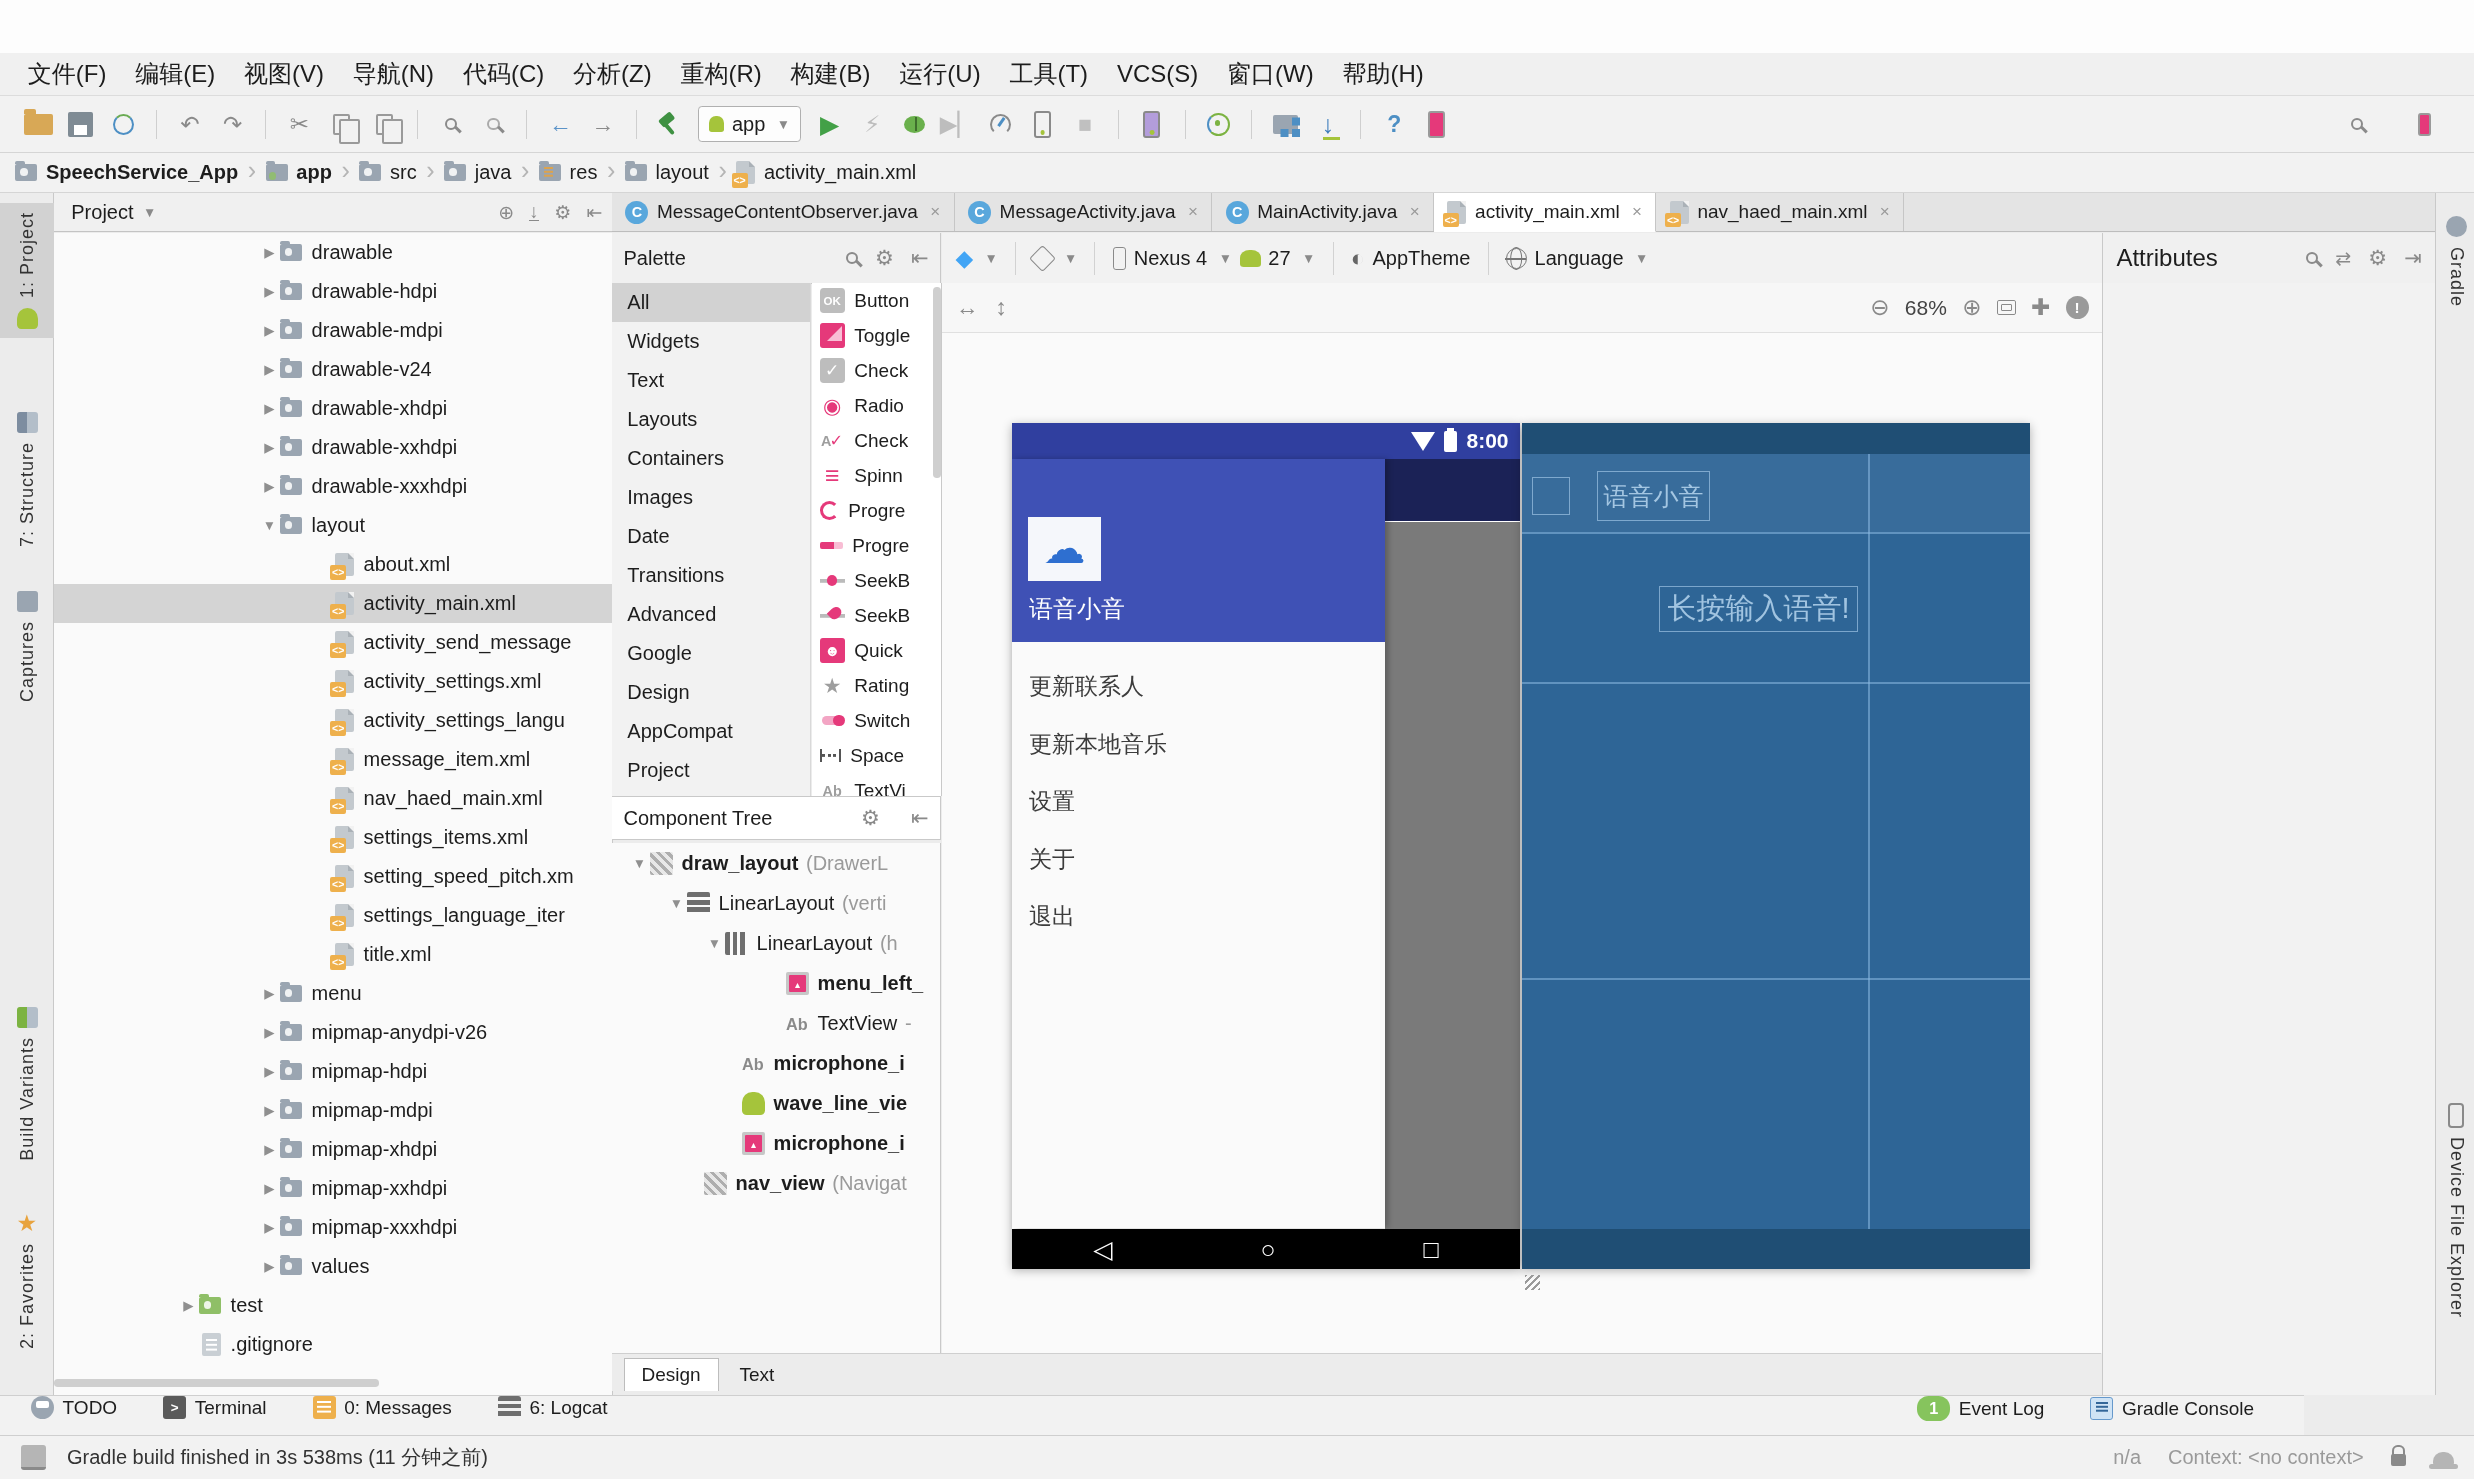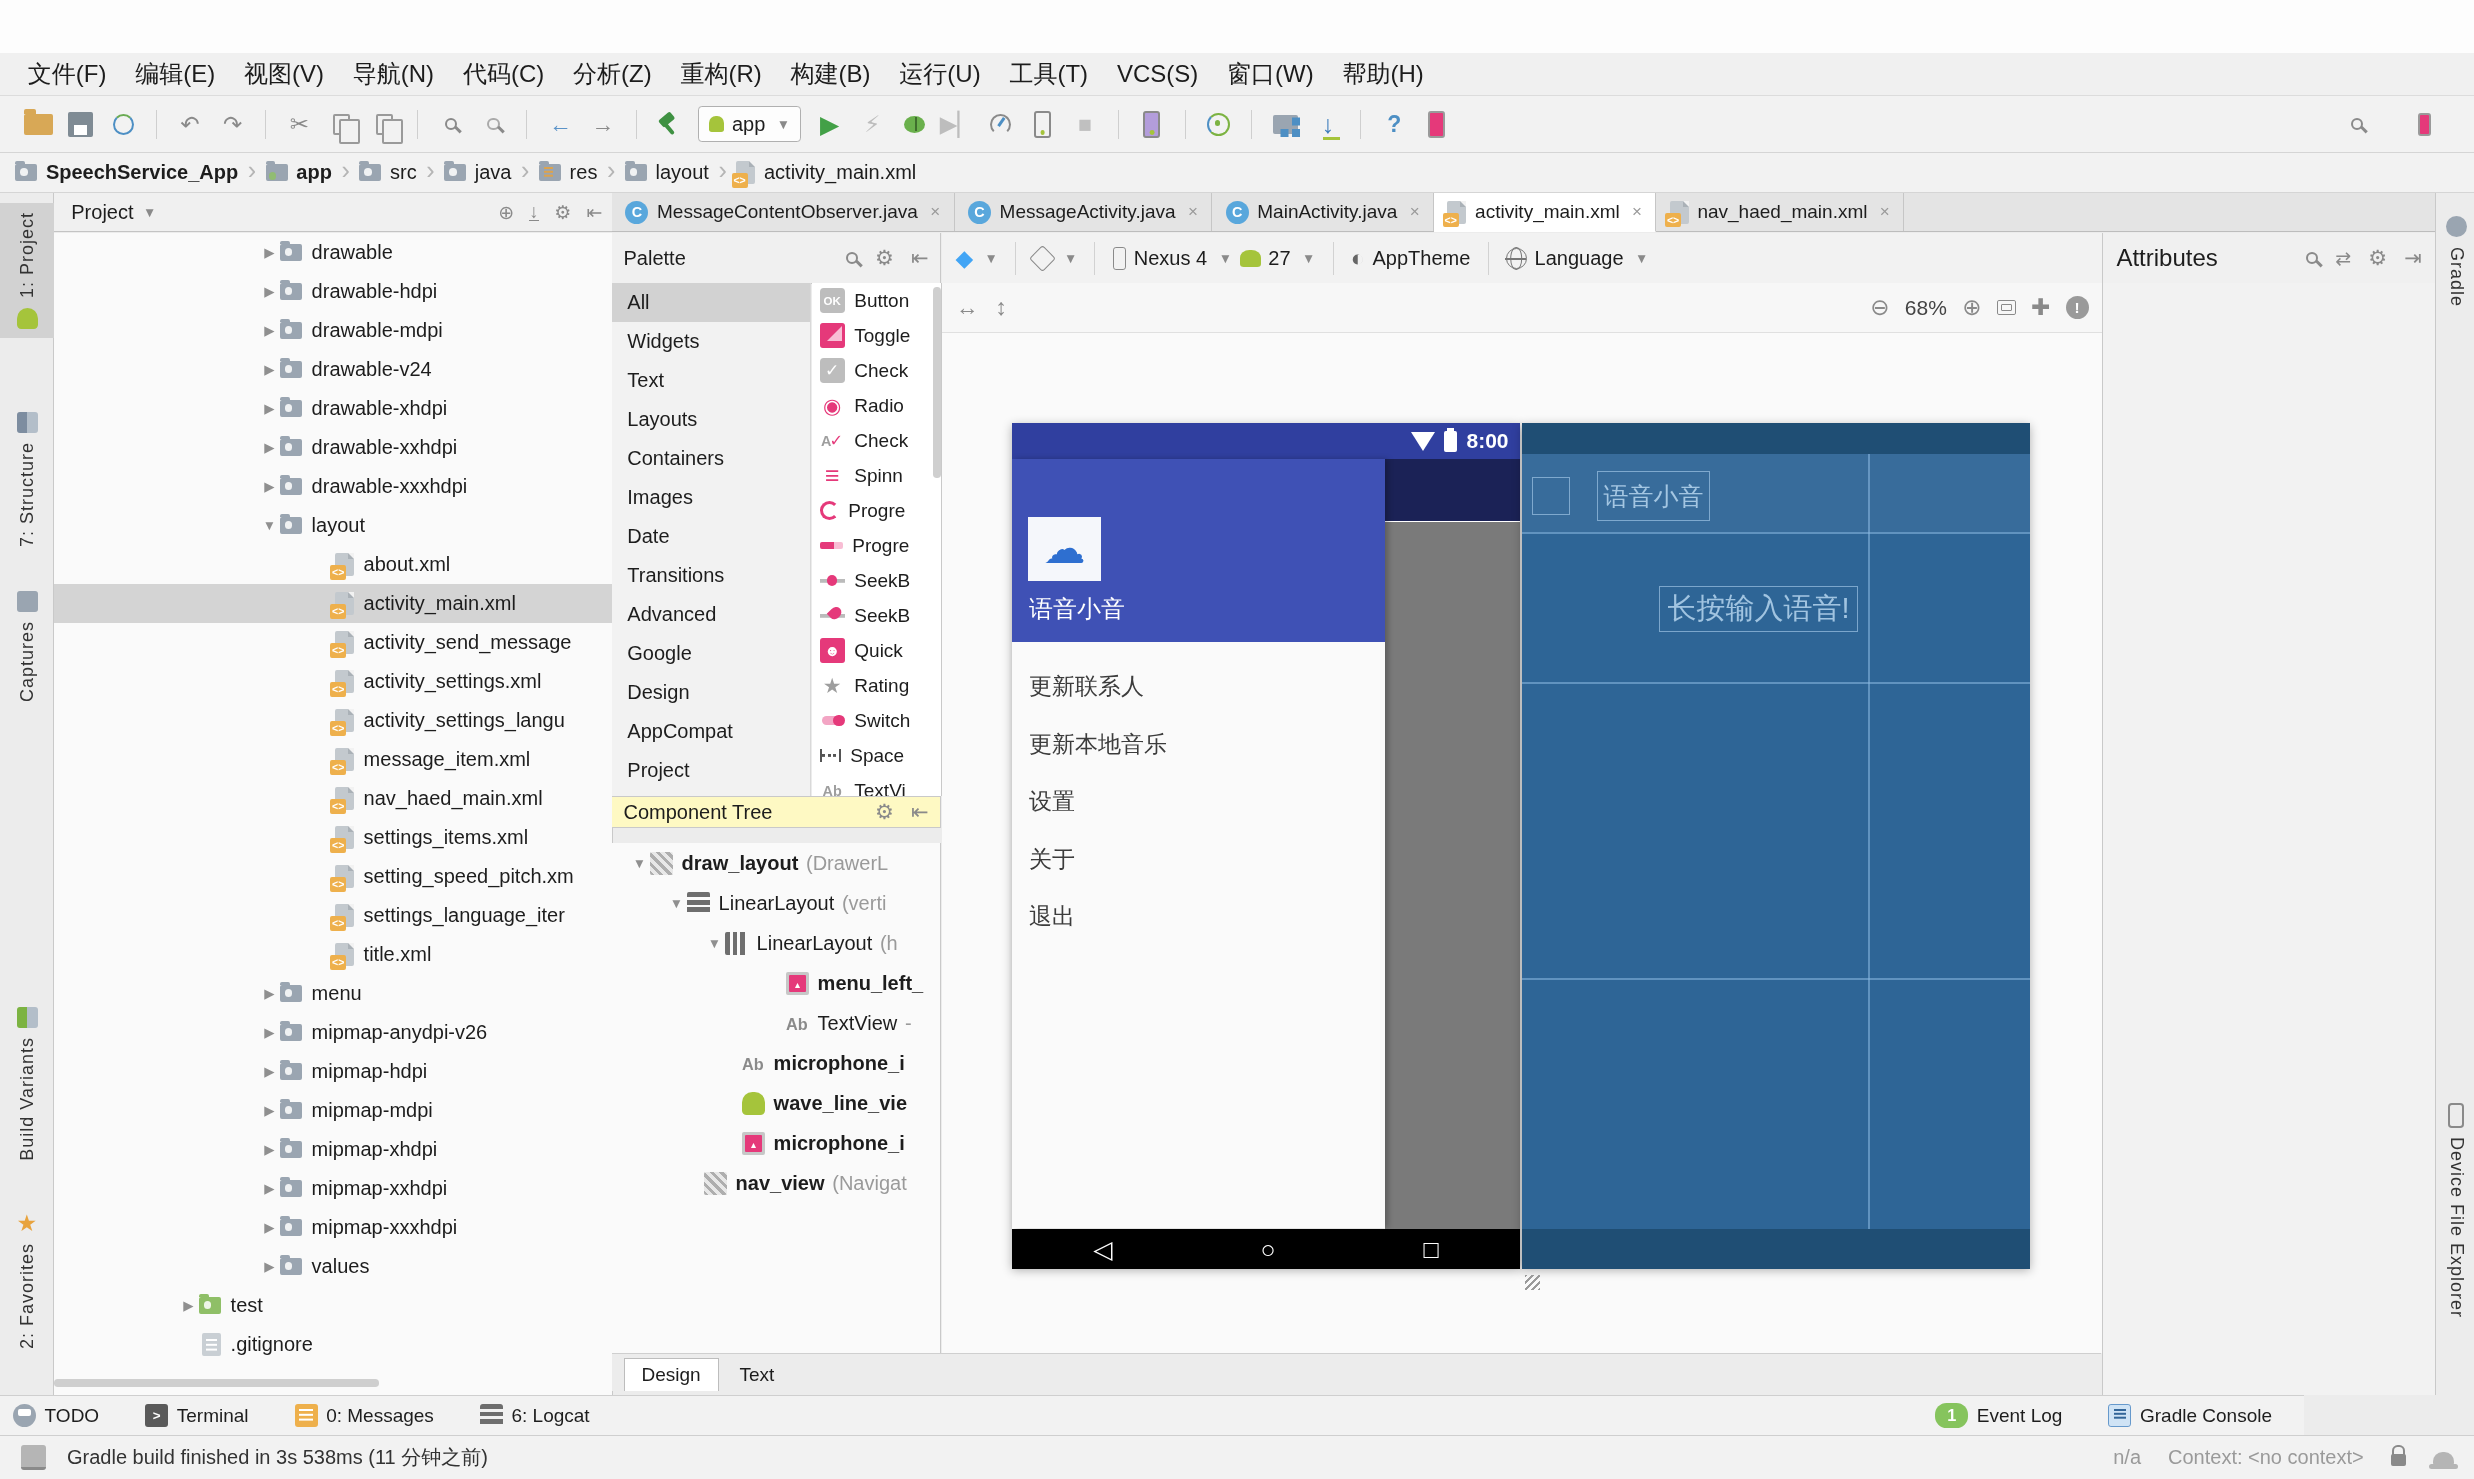--- a/index.html
+++ b/index.html
@@ -94,21 +94,21 @@
   .pi.pbar { background:linear-gradient(90deg,#e5397a 60%,#f8bdd4 60%); height:7.7px; width:23px; border-radius:1.9px; }
   .pi.seek { background:linear-gradient(#bbb,#bbb) center/100% 3.8px no-repeat; } .pi.seek::before { content:''; width:10.5px; height:10.5px; background:#e5397a; border-radius:50%; }
   .pi.seekd { background:linear-gradient(#bbb,#bbb) center/100% 3.8px no-repeat; } .pi.seekd::before { content:''; width:10.5px; height:13.4px; background:#e5397a; border-radius:50% 50% 50% 0; transform:rotate(45deg) translateY(-3.8px); }
   .pi.quick { background:#e5397a; border-radius:2.9px; } .pi.quick::before { content:'☻'; color:#fff; font-size:15.3px; }
   .pi.star::before { content:'★'; color:#9e9e9e; font-size:21px; }
   .pi.switch { } .pi.switch::before { content:''; width:21px; height:9.6px; background:#f3a5c4; border-radius:4.8px; } .pi.switch::after { content:''; position:absolute; right:0; width:11.5px; height:11.5px; background:#e5397a; border-radius:50%; }
   .pi.space { border-left:2.9px solid #555; border-right:2.9px solid #555; height:13.4px; width:21px; background:repeating-linear-gradient(90deg,#555 0 2.9px,transparent 2.9px 5.7px) center/100% 2.9px no-repeat; }
   .pi.ab::before { content:'Ab'; color:#9e9e9e; font-weight:bold; font-size:14.4px; }
 
   
-  #comphdr { left:612px; top:796px; width:329px; height:32px; background:#fef9c3; border-top:1px solid #c9c9c9; border-bottom:1px solid #c9c9c9; border-right:1px solid #c9c9c9; display:flex; align-items:center; padding:0 11.5px; gap:17px; }
+  #comphdr { left:612px; top:796px; width:329px; height:44px; background:#ffffff; border-top:1px solid #c9c9c9; border-bottom:1px solid #c9c9c9; border-right:1px solid #c9c9c9; display:flex; align-items:center; padding:0 11.5px; gap:31px; }
   #comphdr .t { font-size:20px; margin-right:auto; }
   #comppanel { left:612px; top:843px; width:329px; height:510px; background:#fafafa; border-right:1px solid #c9c9c9; overflow:hidden; }
   .crow { display:flex; align-items:center; height:40px; font-size:20px; white-space:nowrap; }
   .crow .nm { margin-left:8.6px; } .crow .nm.b { font-weight:bold; }
   .crow .dt { margin-left:7.7px; color:#9a9a9a; }
   .cl0 { padding-left:17px; } .cl1 { padding-left:54px; } .cl2 { padding-left:92px; } .cl2i { padding-left:130px; } .cl3 { padding-left:174px; }
   .ct { width:23px; height:23px; flex:none; border-radius:1.9px; }
   .ct.hatch { background:repeating-linear-gradient(45deg,#aeaeae 0 2.9px,#e8e8e8 2.9px 6.7px); }
   .ct.llv { background:repeating-linear-gradient(180deg,#6e6e6e 0 4.8px,#fafafa 4.8px 7.7px); }
   .ct.llh { background:repeating-linear-gradient(90deg,#6e6e6e 0 4.8px,#fafafa 4.8px 7.7px); }
@@ -166,21 +166,21 @@
   #modetabs { left:612px; top:1353px; width:1489px; height:38px; background:#ececec; border-top:1px solid #cfcfcf; display:flex; align-items:flex-end; padding-left:11.5px; gap:3.8px; }
   .mtab { font-size:19px; padding:4.8px 17px; }
   .mtab.sel { background:#fff; border:1px solid #bdbdbd; border-bottom:none; }
 
   
   #attrhdr { left:2102px; top:233px; width:333px; height:51px; background:#f0f0f0; border-bottom:1px solid #c9c9c9; border-left:1px solid #c9c9c9; display:flex; align-items:center; padding:0 13.4px; gap:17px; }
   #attrhdr .t { font-size:24px; margin-right:auto; }
   #attrbody { left:2102px; top:283px; width:333px; height:1112px; background:#f2f2f2; border-left:1px solid #c9c9c9; }
 
   
-  #bottombar { left:0; top:1395px; width:2304px; height:40px; background:#f2f2f2; border-top:1px solid #cfcfcf; display:flex; align-items:center; padding:0 13px; font-size:19px; }
+  #bottombar { left:0; top:1395px; width:2304px; height:40px; background:#f2f2f2; border-top:1px solid #cfcfcf; display:flex; align-items:flex-start; padding:0 31px; font-size:19px; }
   .bbitem { display:flex; align-items:center; gap:8.6px; margin-right:46px; }
   .bbic { width:23px; height:23px; border-radius:2.9px; flex:none; }
   .bbic.todo { background:#9aa5b1; border-radius:50%; position:relative; } .bbic.todo::after { content:''; position:absolute; left:4.8px; top:4.8px; width:13.4px; height:7.7px; background:#fff; border-radius:1.9px; }
   .bbic.term { background:#5a5a5a; } .bbic.term::after { content:'>'; color:#fff; font-size:13.4px; font-weight:bold; display:block; text-align:center; line-height:23px; }
   .bbic.msg { background:#eeb04c; } .bbic.msg::after { content:''; display:block; margin:4.8px auto 0; width:13.4px; height:1.9px; background:#fff; box-shadow:0 4.8px 0 #fff, 0 9.6px 0 #fff; }
   .bbic.logc { background:repeating-linear-gradient(180deg,#6e6e6e 0 4.8px,#f2f2f2 4.8px 7.7px); }
   .bbic.gconsole { background:#cfe3f5; border:1.9px solid #6699cc; } .bbic.gconsole::after { content:''; display:block; margin:3.8px auto 0; width:11.5px; height:1.9px; background:#336699; box-shadow:0 3.8px 0 #336699, 0 7.7px 0 #336699; }
   .eventbubble { min-width:33px; height:25px; background:#86c45d; border-radius:11.5px; color:#fff; font-size:16.3px; font-weight:bold; display:flex; align-items:center; justify-content:center; padding:0 7.7px; }
   #statusbar { left:0; top:1435px; width:2475px; height:44px; background:#f2f2f2; border-top:1px solid #cfcfcf; display:flex; align-items:center; padding:0 21px; font-size:20px; color:#333; }
   .sb-ic { width:25px; height:25px; background:#b5b5b5; border-radius:2.9px; margin-right:21px; border-bottom:3.8px solid #8a8a8a; }

